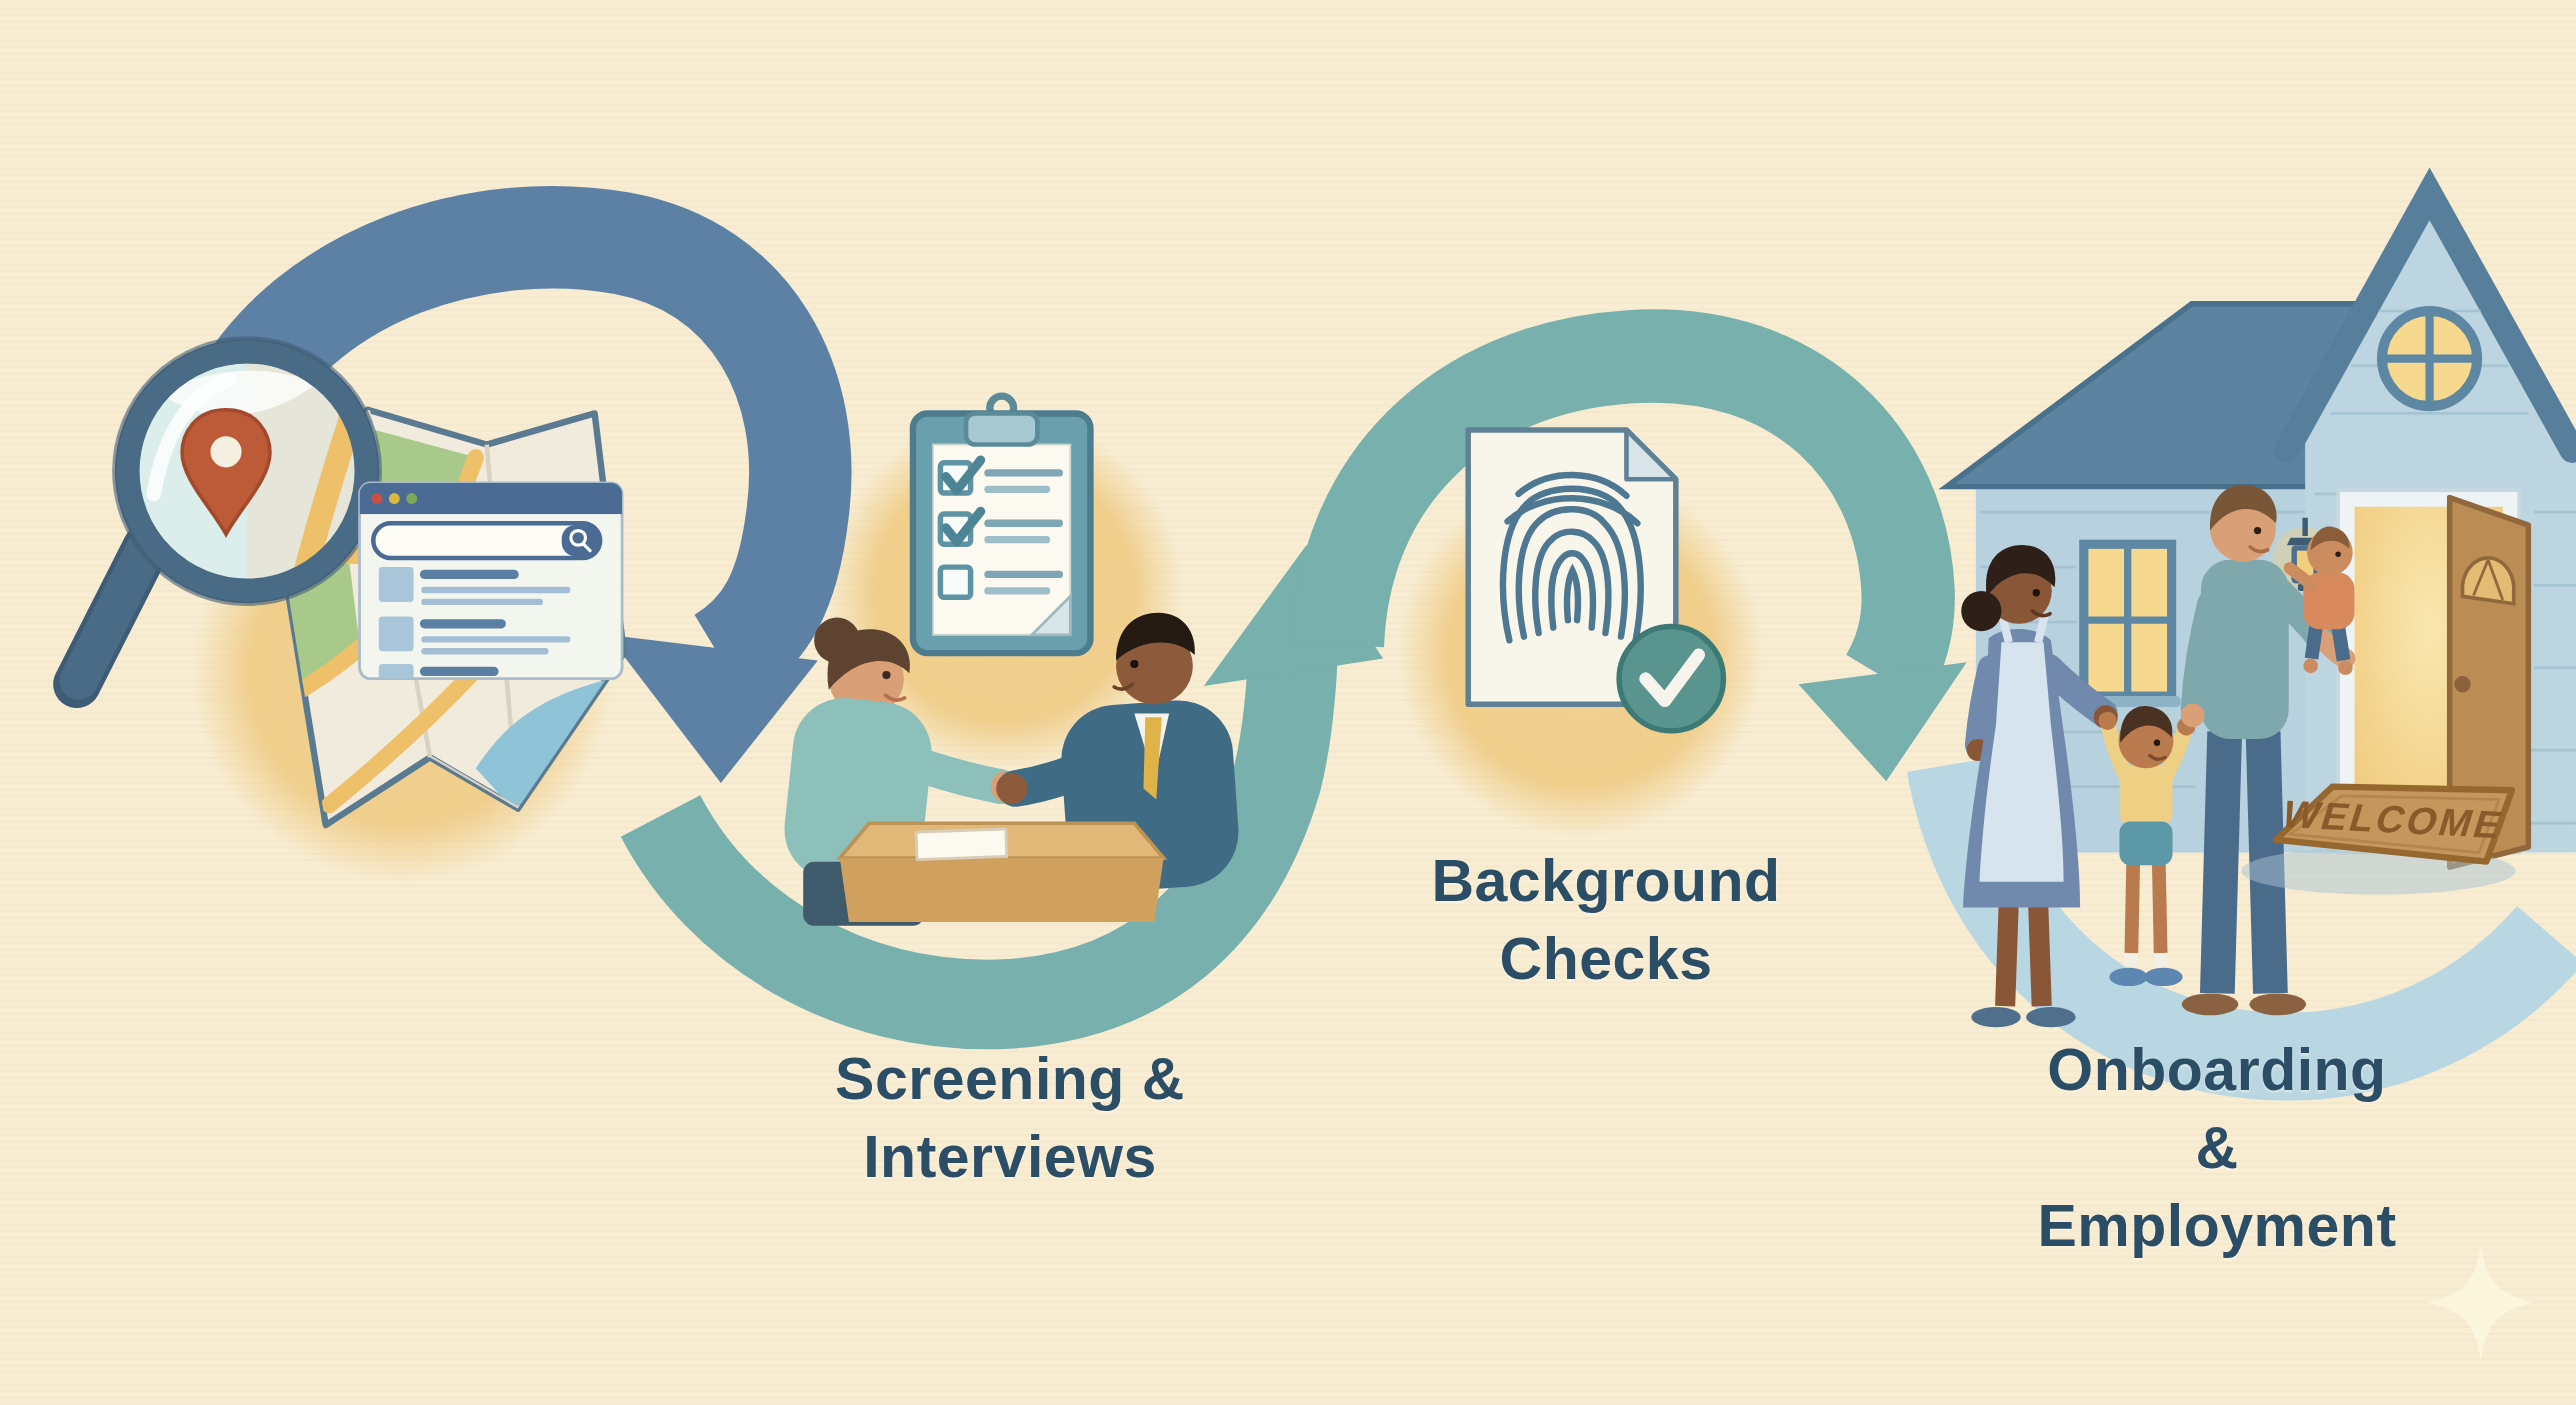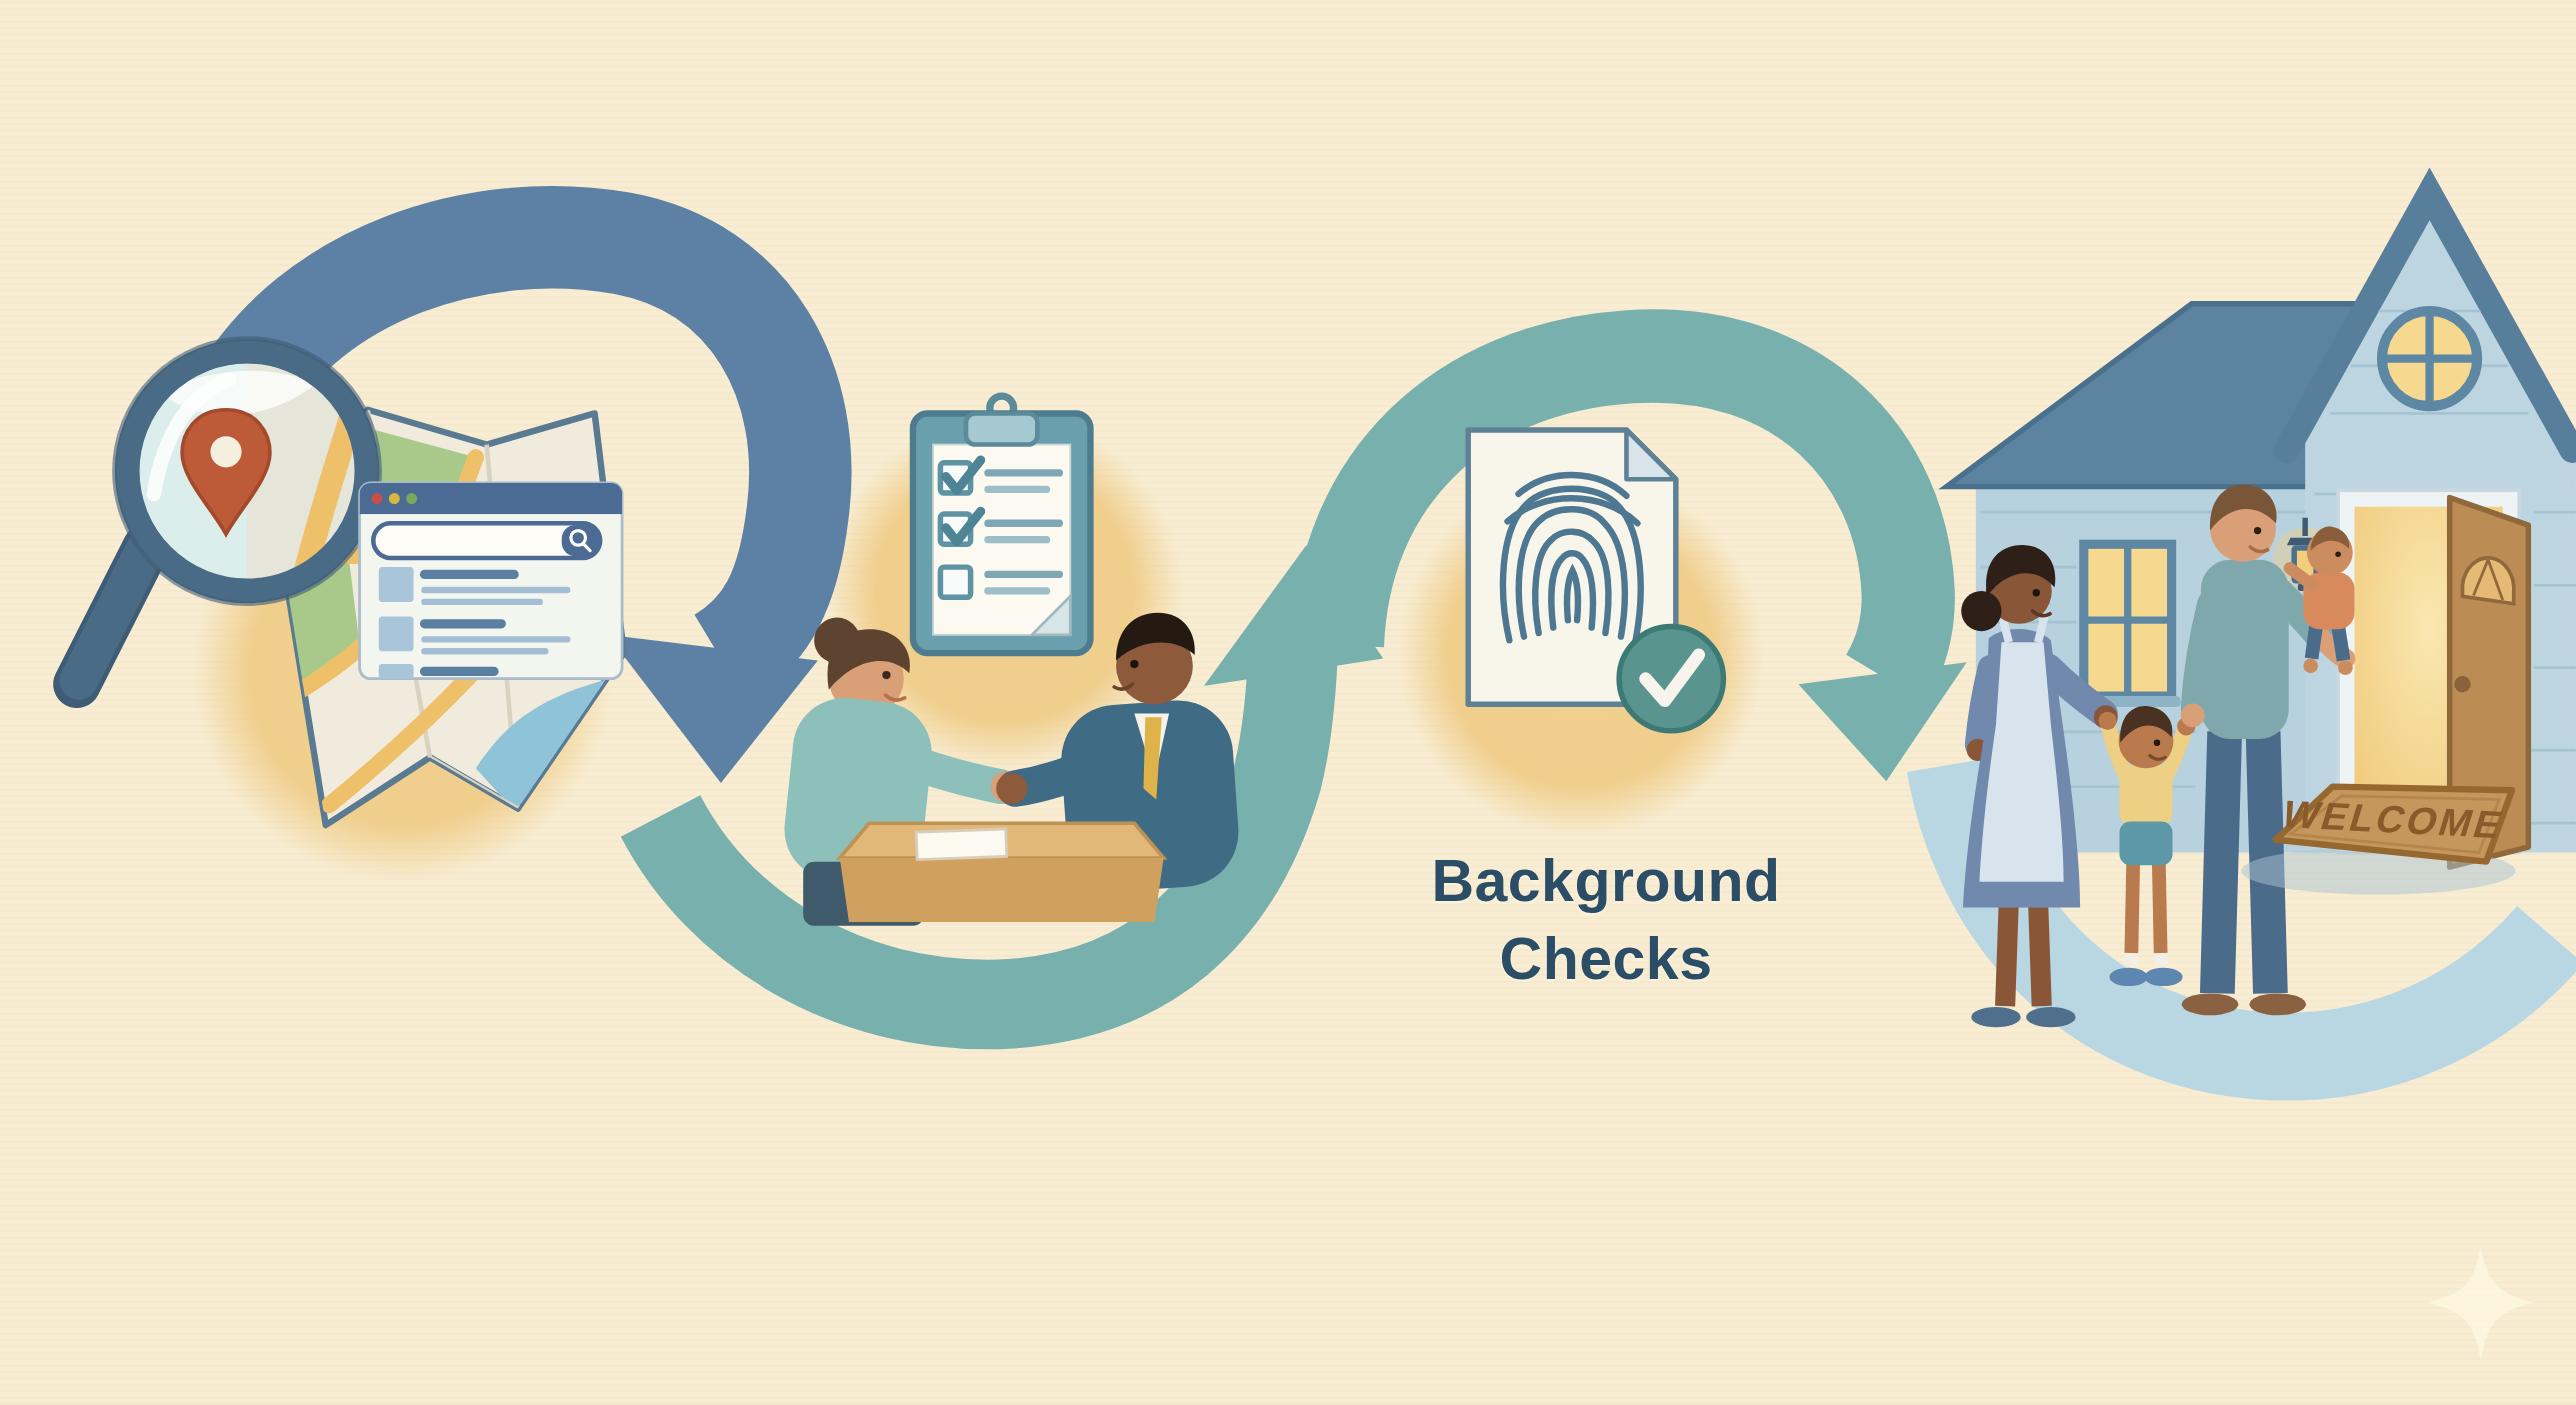--- a/index.html
+++ b/index.html
@@ -359,17 +359,21 @@
       <ellipse cx="2600" cy="952" rx="150" ry="26" fill="#a9c3d4" opacity=".5"></ellipse>
       <polygon points="2550,860 2746,864 2718,942 2488,918" fill="#c6975c" stroke="#96682f" stroke-width="7" stroke-linejoin="round"></polygon>
       <polygon points="2560,870 2732,874 2710,932 2504,912" fill="none" stroke="#b4854c" stroke-width="3"></polygon>
       <text x="0" y="0" transform="translate(2612 910) rotate(3) skewX(-14)" font-family="Liberation Sans, sans-serif" font-size="42" font-weight="700" letter-spacing="3" fill="#8a5a2b" text-anchor="middle">WELCOME</text>
     </g>
   </g>
 
   <path d="M 2712 1362 C 2719 1404 2731 1414 2770 1424 C 2731 1434 2719 1444 2712 1488 C 2705 1444 2693 1434 2654 1424 C 2693 1414 2705 1404 2712 1362 Z" fill="#fdf6e0" opacity=".9"></path>
 </svg>
 
+<div class="stage-label" style="left:1010px; top:1041px;">Screening &amp;
+Interviews</div>
 <div class="stage-label" style="left:1606px; top:843px;">Background
 Checks</div>
+<div class="stage-label" style="left:2217px; top:1032px;">Onboarding &amp;
+Employment</div>
 
 </div>
 
 
 </body></html>

